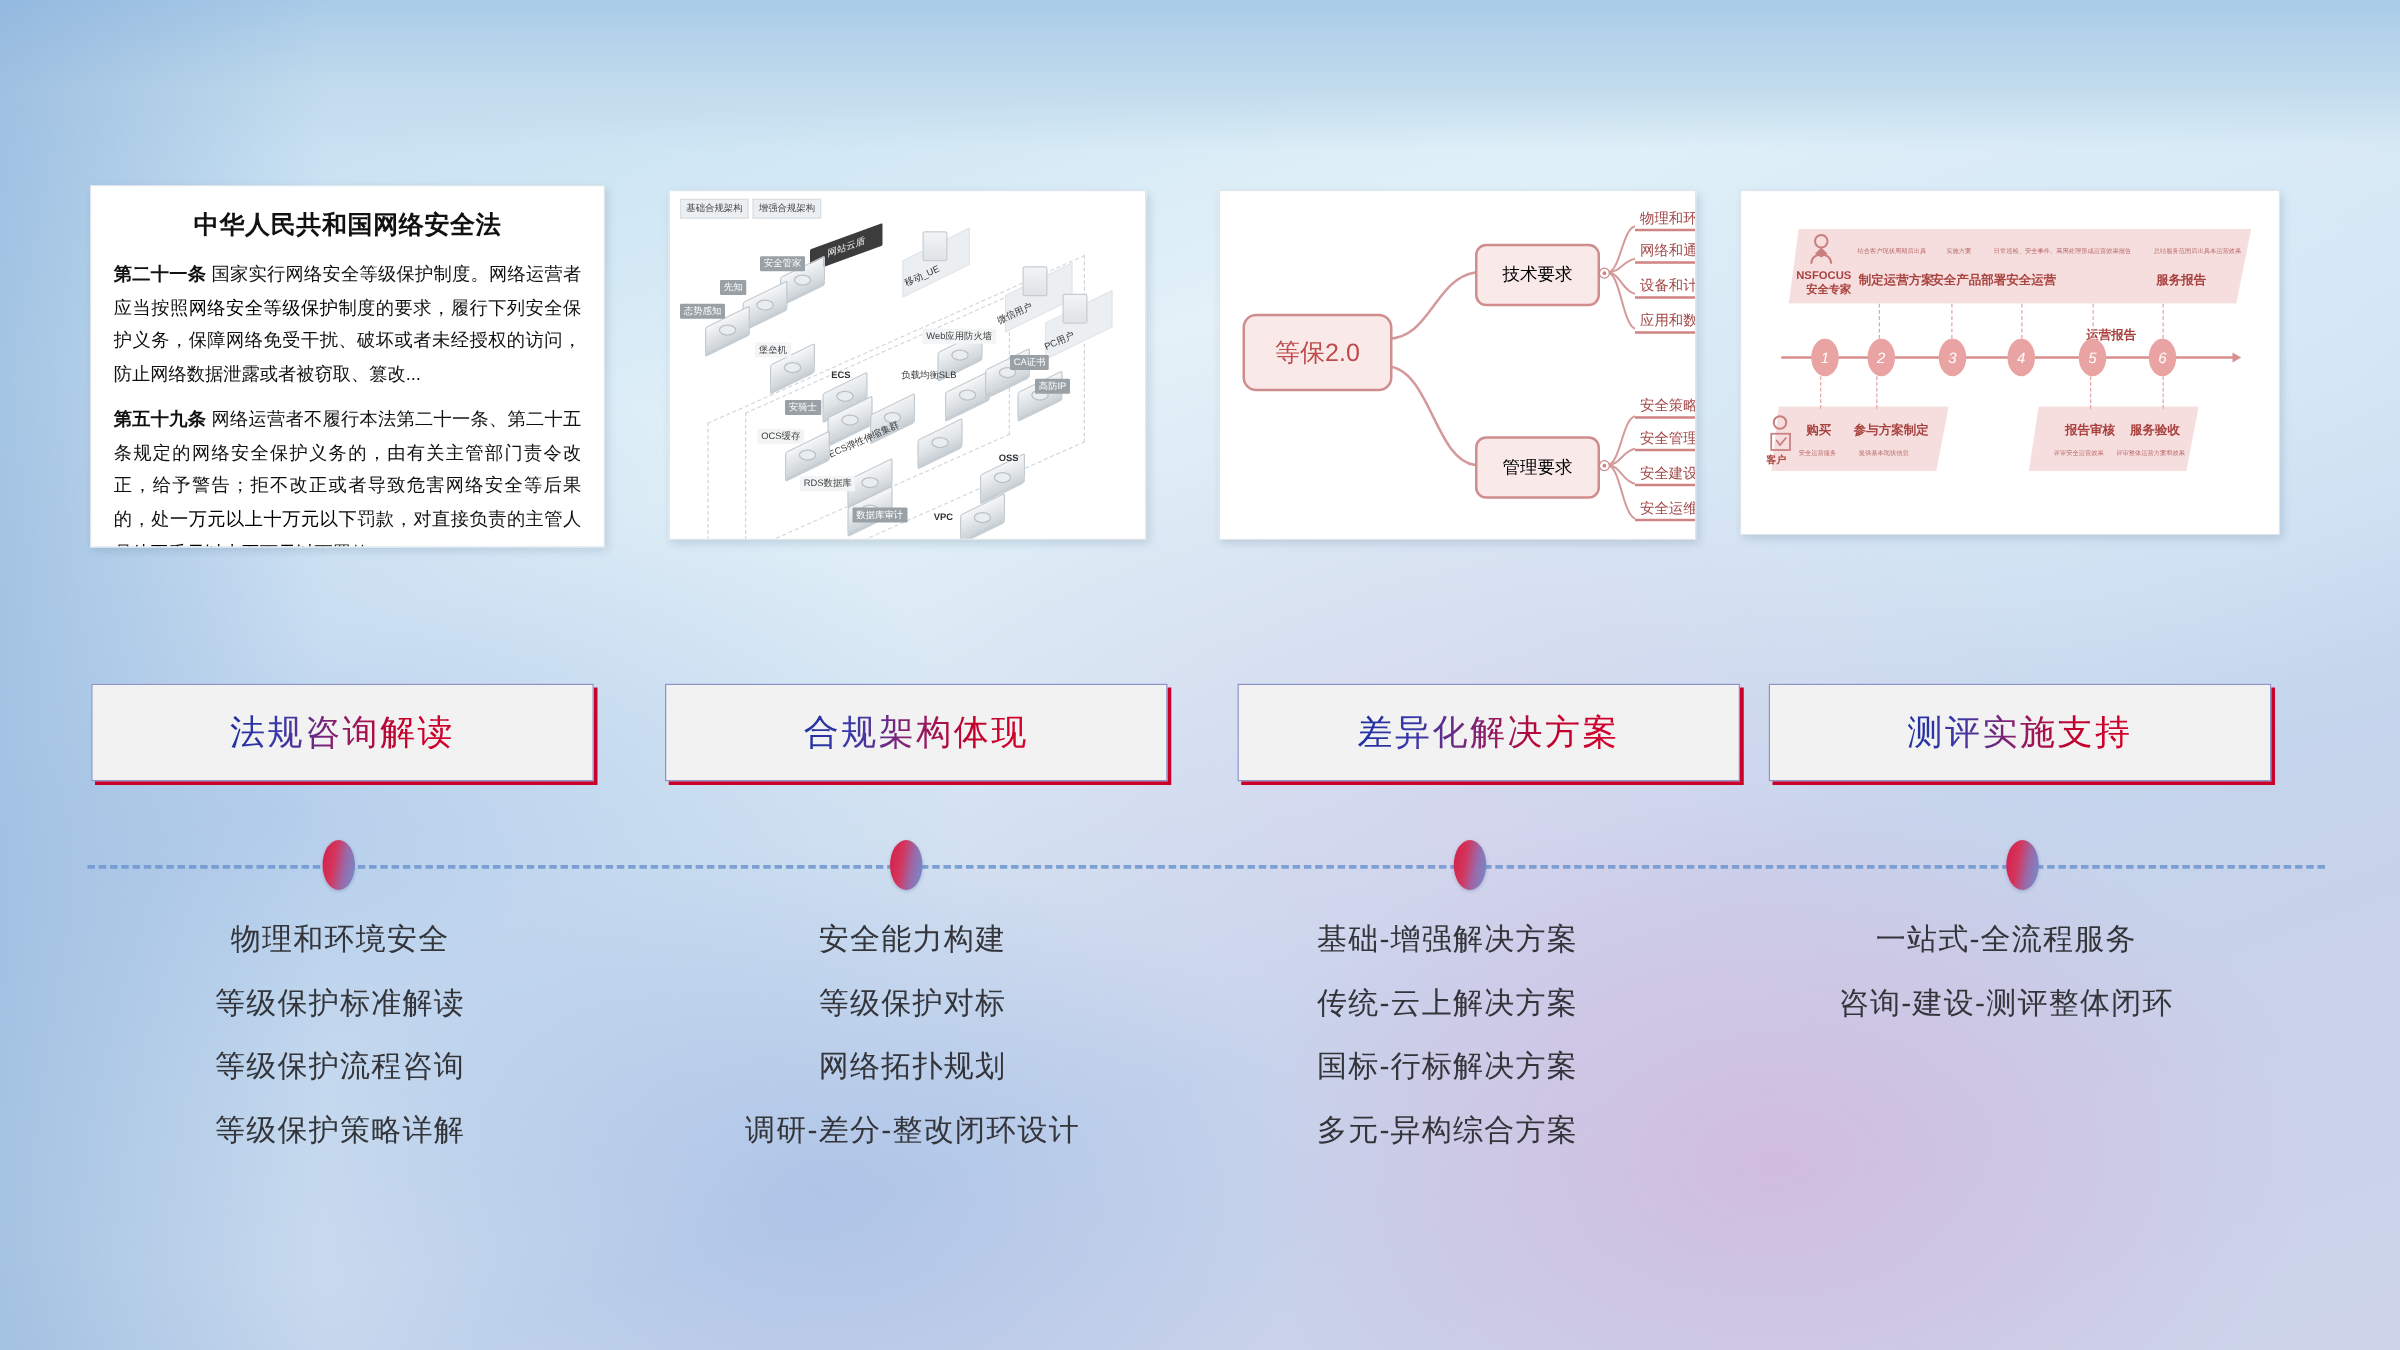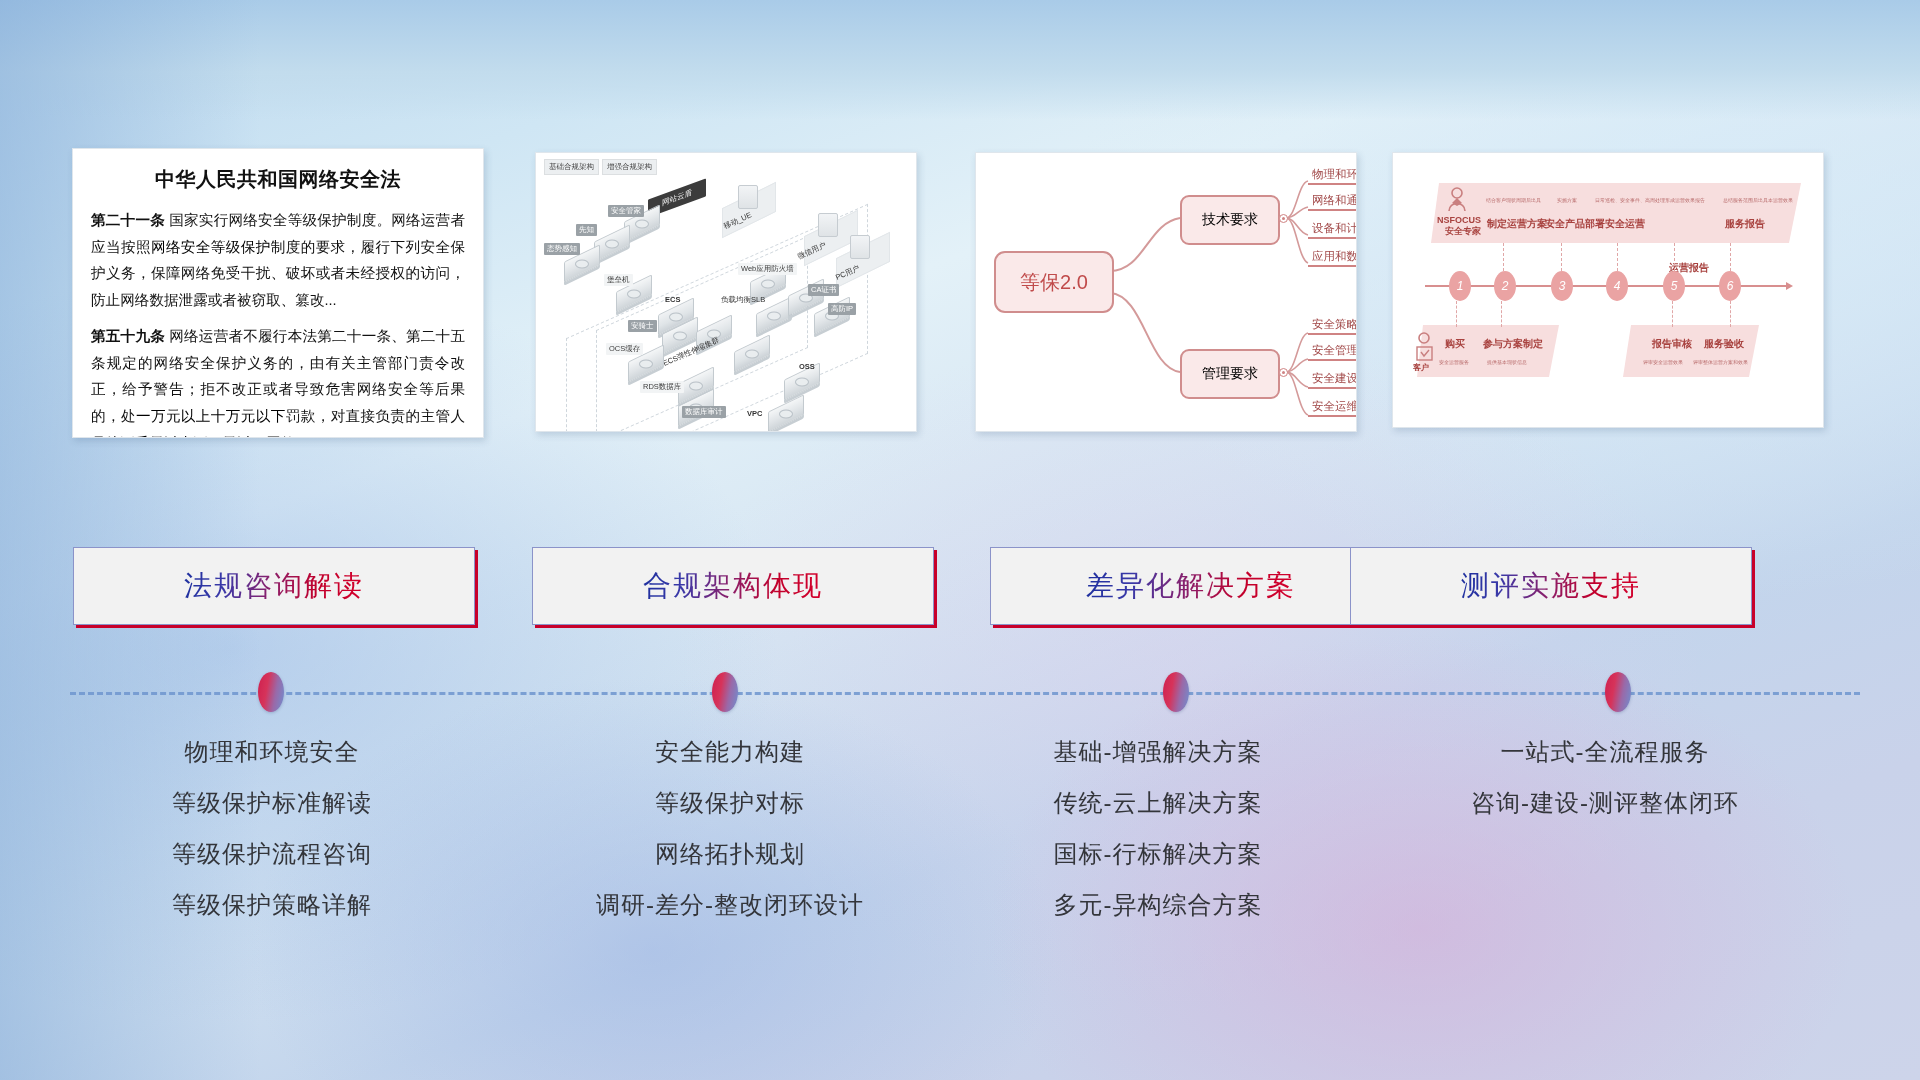--- a/index.html
+++ b/index.html
@@ -96,21 +96,21 @@
   .hbox{position:absolute;top:547px;height:76px;background:#f2f2f2;
         border:1px solid #8b93c9;box-shadow:3px 3px 0 #c8002a;
         display:flex;align-items:center;justify-content:center;}
   .hbox span{font-size:28px;font-weight:400;letter-spacing:2px;
         background:linear-gradient(95deg,#1d2f9e 0%,#3a39a8 22%,#8a1f6b 48%,#c2002b 74%,#d4002c 100%);
         -webkit-background-clip:text;background-clip:text;color:transparent;
         -webkit-text-fill-color:transparent;}
   #hbox1{left:73px;width:400px;}
   #hbox2{left:532px;width:400px;}
   #hbox3{left:990px;width:400px;}
-  #hbox4{left:1350px;width:400px;}
+  #hbox4{left:1415px;width:400px;}
 
   
   #tline{position:absolute;left:70px;top:692px;width:1790px;height:0;
         border-top:3px dashed #6f96cf;opacity:.85;}
   .tdot{position:absolute;width:26px;height:40px;border-radius:50%;
         background:linear-gradient(100deg,#cf1f4e 0%,#d6335a 35%,#9a69a8 65%,#6f8fd0 100%);
         box-shadow:0 1px 3px rgba(40,60,110,.25);}
 
   
   .col{position:absolute;top:740px;width:420px;text-align:center;}

